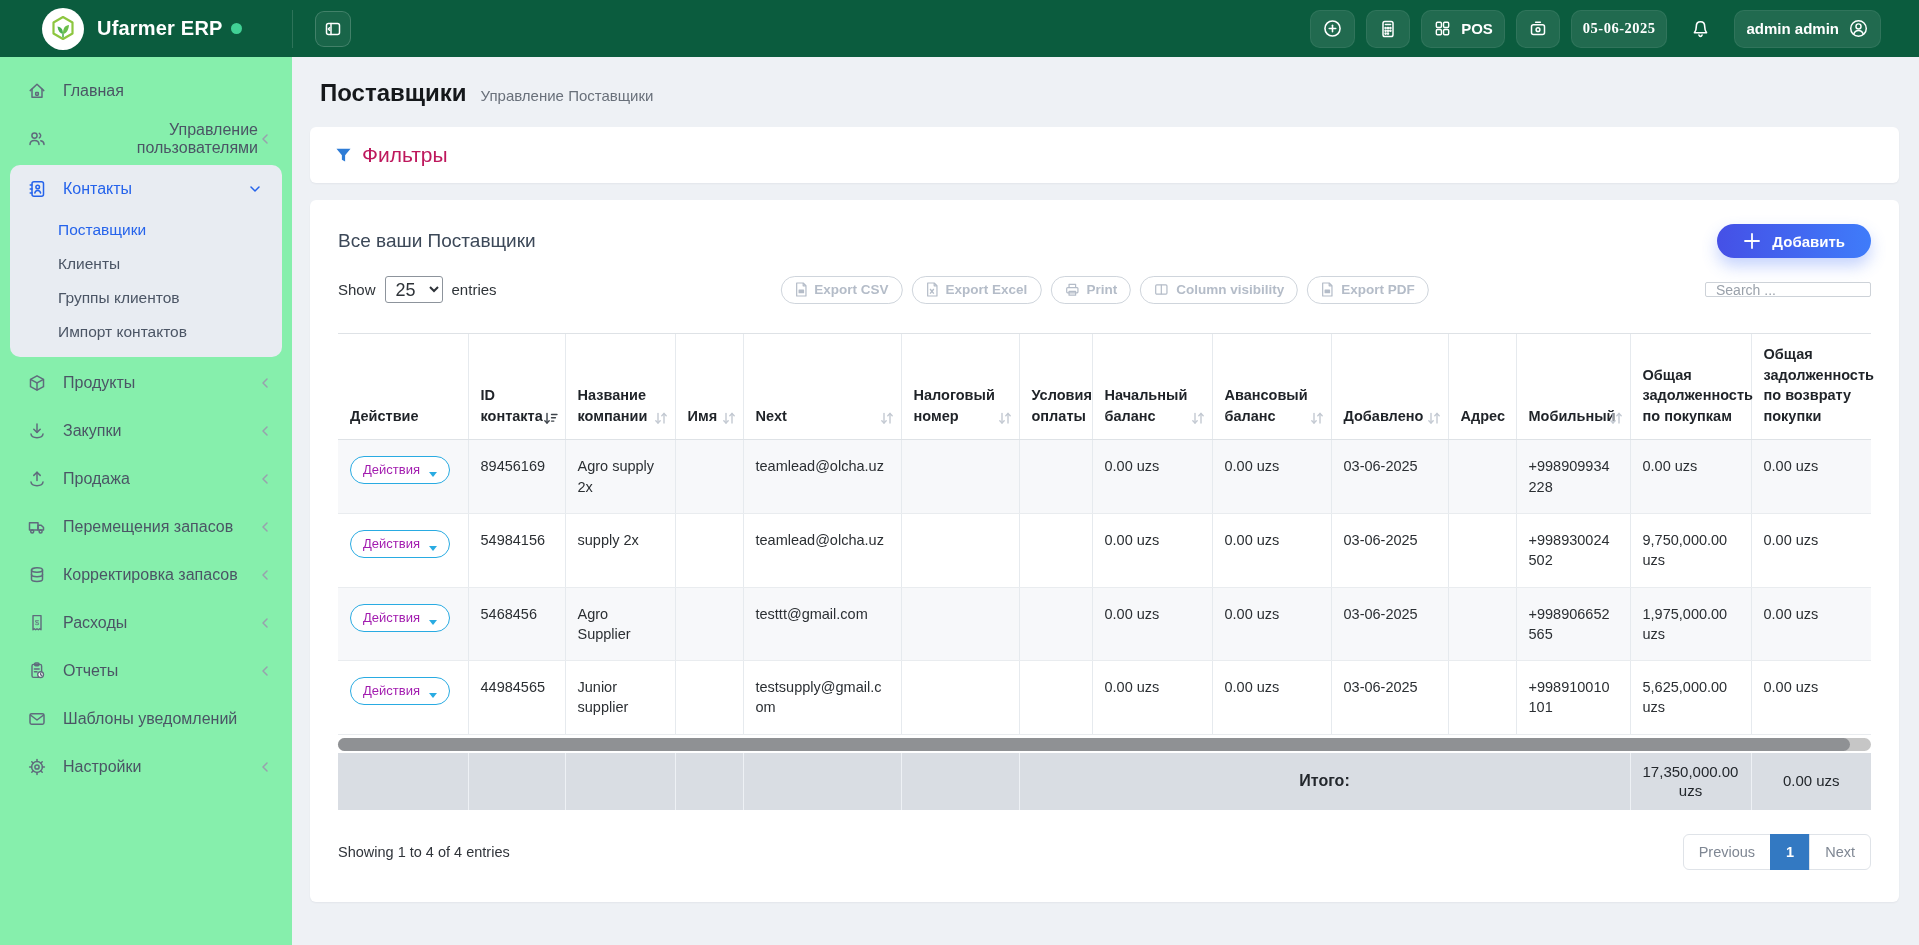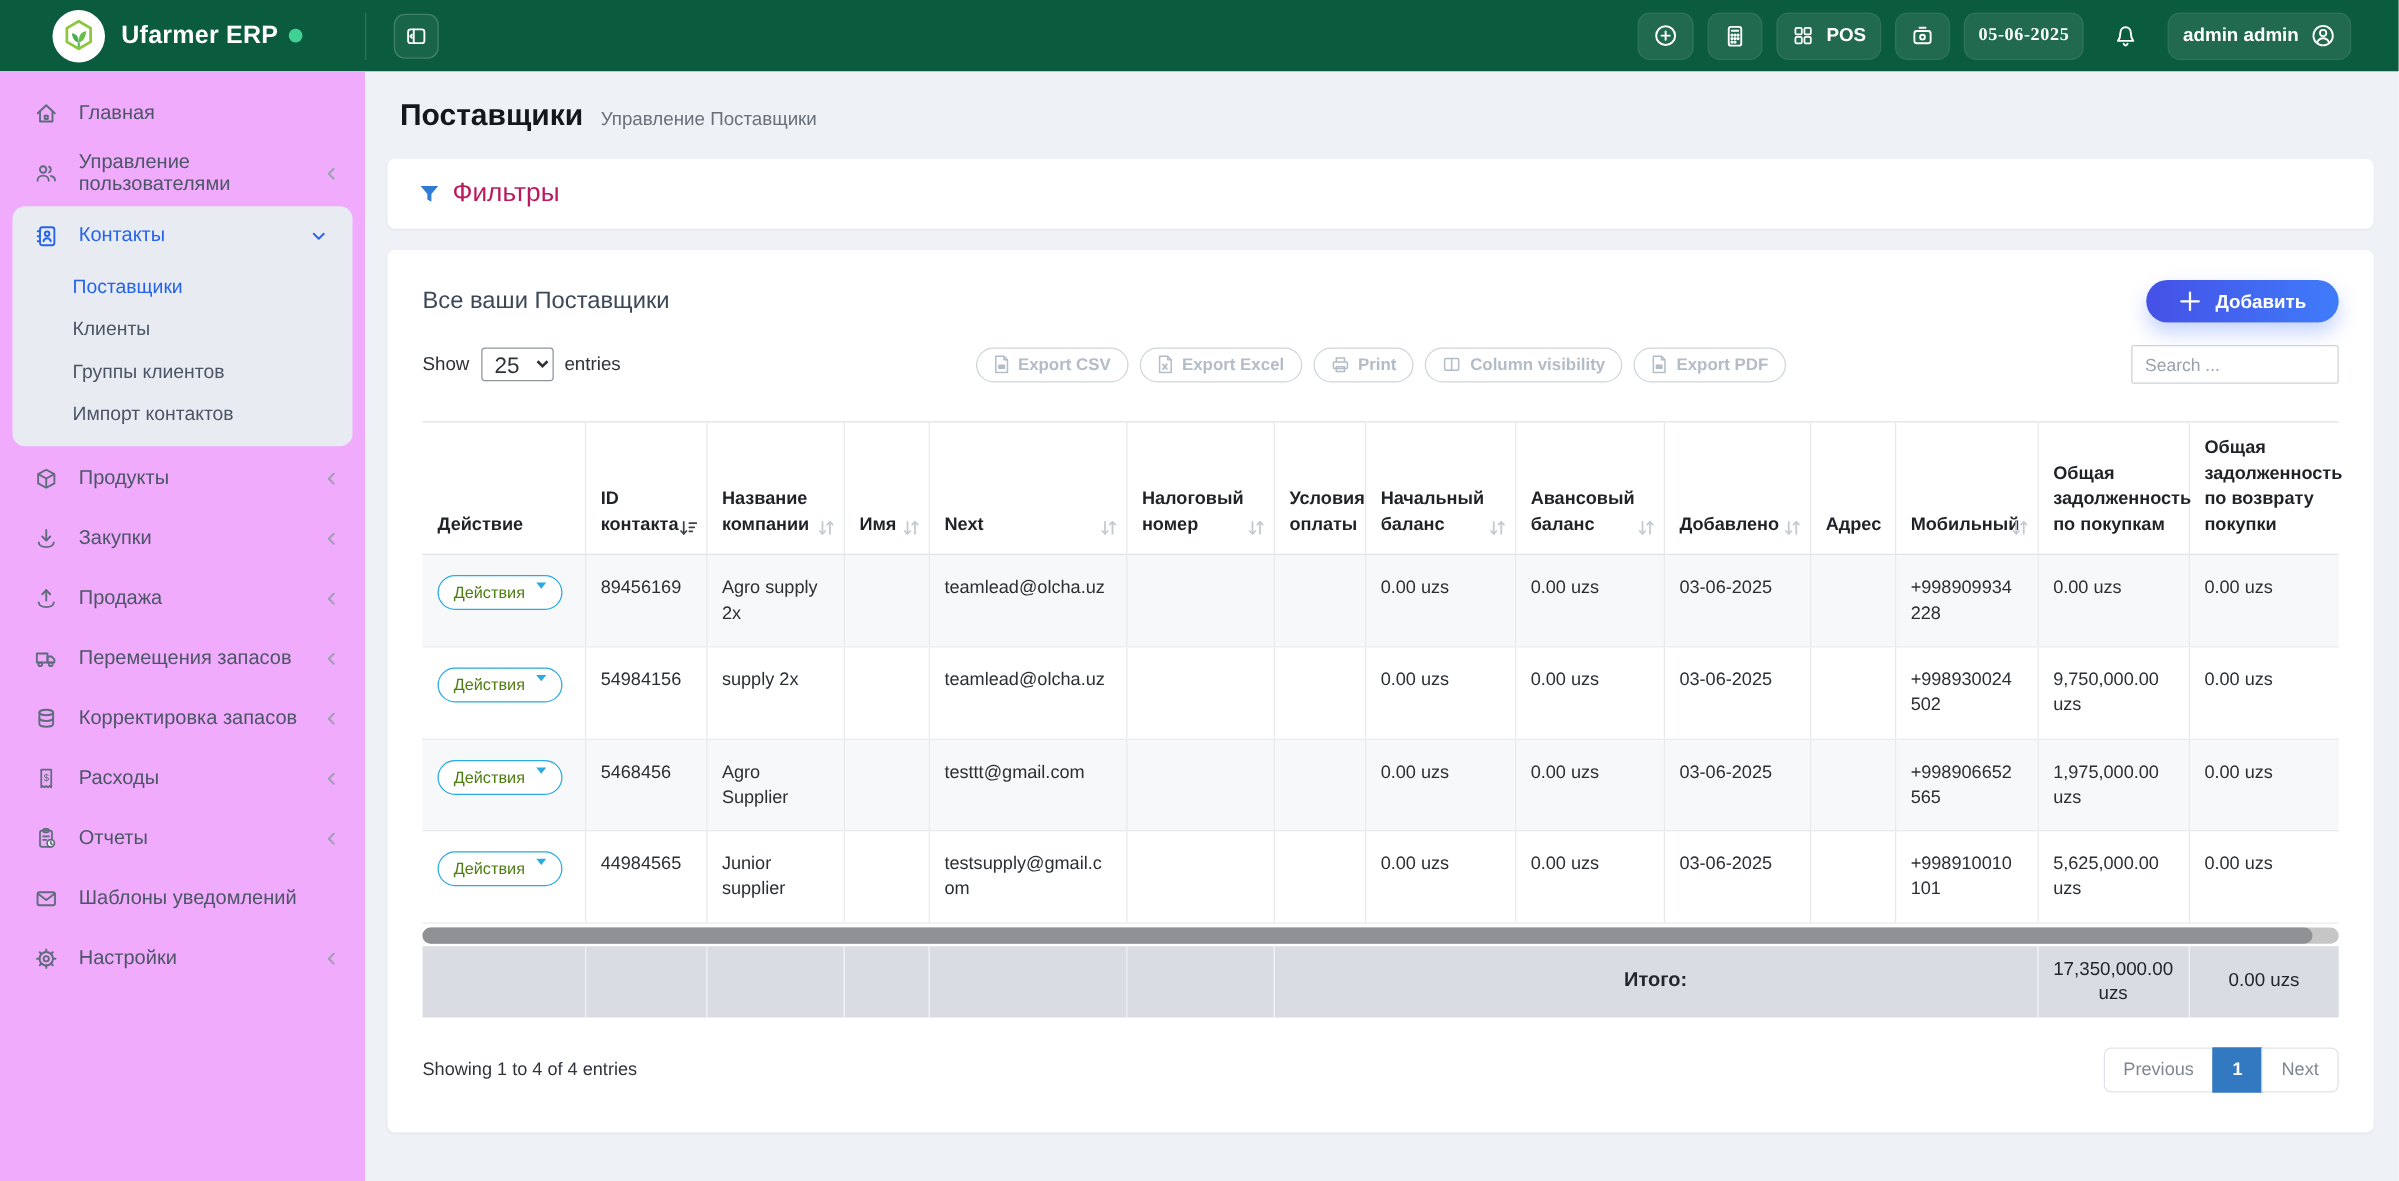--- a/index.html
+++ b/index.html
@@ -18,21 +18,21 @@
   .brand-dot { width:11px; height:11px; border-radius:50%; background:#41d195; margin-left:8px; }
   .topbar-main { flex:1; display:flex; align-items:center; border-left:1px solid rgba(255,255,255,.14); padding:0 38px 0 22px; }
   .collapse-btn { width:36px; height:36px; border-radius:9px; background:rgba(255,255,255,.06); border:1px solid rgba(255,255,255,.18); display:flex; align-items:center; justify-content:center; color:#fff; cursor:pointer; }
   .top-right { margin-left:auto; display:flex; align-items:center; gap:11px; }
   .hbtn { min-width:42px; height:38px; padding:0 11px; border-radius:10px; background:rgba(255,255,255,.09); border:1px solid rgba(255,255,255,.07); color:#fff; display:flex; align-items:center; justify-content:center; gap:9px; cursor:pointer; font-size:15px; }
   .hbtn.plain { background:transparent; border-color:transparent; }
   .hbtn .bold { font-weight:bold; }
   .date-btn { font-family:Liberation Serif, serif; font-weight:bold; font-size:14.5px; letter-spacing:.5px; }
   
   .shell { display:flex; height:888px; }
-  .sidebar { width:292px; flex:0 0 292px; background:#f0abfc; padding-top:10px; overflow:hidden; }
+  .sidebar { width:292px; flex:0 0 292px; background:#86efac; padding-top:10px; overflow:hidden;text-align:right; }
   .side-item { height:48px; display:flex; align-items:center; padding:0 20px 0 26px; font-size:16px; color:#4b5565; cursor:pointer; }
   .side-item .sicon { width:22px; height:22px; margin-right:15px; color:#5f6b7c; flex:0 0 22px; display:flex; align-items:center; justify-content:center; }
   .side-item .chev { margin-left:auto; color:#98a1ad; display:flex; }
   .side-group { background:#e8ecf2; border-radius:10px; margin:2px 10px; padding-bottom:8px; }
   .side-group .side-item { padding-left:16px; color:#2563eb; }
   .side-group .side-item .sicon { color:#2563eb; }
   .side-group .side-item .chev { color:#2563eb; }
   .sub-item { height:34px; display:flex; align-items:center; padding-left:48px; font-size:15.5px; color:#4b5565; cursor:pointer; }
   .sub-item.active { color:#2563eb; }
   
@@ -46,31 +46,31 @@
   .table-card { margin-top:17px; padding:24px 28px 32px; }
   .card-top { display:flex; align-items:center; justify-content:space-between; }
   .card-title { font-size:19px; color:#3c4858; }
   .add-btn { height:34px; padding:0 26px; border:none; border-radius:23px; background:linear-gradient(90deg,#4550e6,#3f7cfa); color:#fff; font-weight:bold; font-size:15px; font-family:inherit; display:flex; align-items:center; gap:11px; cursor:pointer; box-shadow:0 8px 16px rgba(63,110,250,.30); }
   
   .toolbar { display:flex; align-items:center; margin-top:18px; position:relative; }
   .show-group { display:flex; align-items:center; gap:9px; font-size:15px; color:#2e3338; }
   .show-select { width:58px; height:27px; border:1px solid #8d949c; border-radius:3px; font-size:18px; font-family:inherit; color:#2e3338; padding-left:6px; background:#fff; }
   .export-group { position:absolute; left:50%; transform:translateX(-50%); display:flex; gap:9px; }
   .exp-btn { height:28px; padding:0 13px; border:1px solid #cfd5dc; border-radius:14px; background:#fff; color:#b4bcc8; font-weight:bold; font-size:13.5px; font-family:inherit; display:flex; align-items:center; gap:7px; cursor:pointer; white-space:nowrap; }
-  .search-input { margin-left:auto; width:166px; height:31px; border:1px solid #cdd2d8; border-radius:2px; padding:0 10px; font-size:14px; font-family:inherit; color:#2e3338; }
+  .search-input { margin-left:auto; width:166px; height:15px; border:1px solid #cdd2d8; border-radius:2px; padding:0 10px; font-size:14px; font-family:inherit; color:#2e3338; }
   .search-input::placeholder { color:#9aa1aa; }
   
   table.data { width:100%; border-collapse:collapse; table-layout:fixed; margin-top:30px; }
   table.data thead th { vertical-align:bottom; text-align:left; font-size:14.5px; font-weight:bold; color:#1f2328; padding:10px 26px 13px 12px; line-height:1.42; border-top:1px solid #dee2e6; border-bottom:1px solid #dee2e6; position:relative; }
   table.data thead th.no-pad { padding-right:12px; }
   table.data th + th, table.data td + td { border-left:1px solid #e6eaee; }
   .sort-ico { position:absolute; right:7px; bottom:14px; }
   table.data tbody td { font-size:14.5px; color:#2b2f33; padding:16px 12px; border-bottom:1px solid #e9ecef; vertical-align:top; line-height:1.4; word-wrap:break-word; }
   table.data tbody tr:nth-child(odd) { background:#f7f8fa; }
-  .action-btn { border:1px solid #29abe2; color:#4d7c0f; background:#fff; border-radius:14px; padding:5px 12px 6px; font-size:13px; font-family:inherit; display:inline-flex; align-items:flex-start; gap:9px; cursor:pointer; white-space:nowrap; }
+  .action-btn { border:1px solid #29abe2; color:#a21caf; background:#fff; border-radius:14px; padding:5px 12px 6px; font-size:13px; font-family:inherit; display:inline-flex; align-items:flex-end; gap:9px; cursor:pointer; white-space:nowrap; }
   .caret-down { width:0; height:0; border-left:4px solid transparent; border-right:4px solid transparent; border-top:5px solid #29abe2; display:inline-block; }
   
   .hscroll { height:13px; background:#c6c6c6; border-radius:7px; margin-top:3px; position:relative; cursor:pointer; }
   .hscroll .thumb { position:absolute; left:0; top:0; height:13px; width:98.6%; background:#8f9194; border-radius:7px; }
   
   table.totals { width:100%; border-collapse:collapse; table-layout:fixed; margin-top:2px; }
   table.totals td { background:#d9dde3; height:57px; vertical-align:middle; font-size:15px; color:#23272c; text-align:center; padding:6px 10px; line-height:1.3; }
   table.totals td + td { border-left:1px solid #eef1f5; }
   table.totals td.merged { font-weight:bold; font-size:16px; }
   

